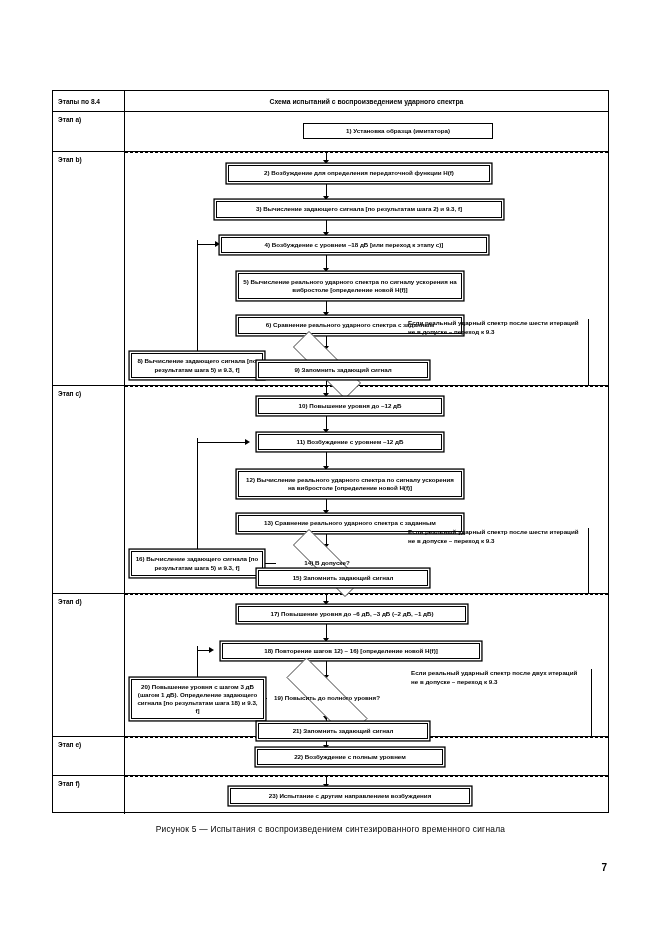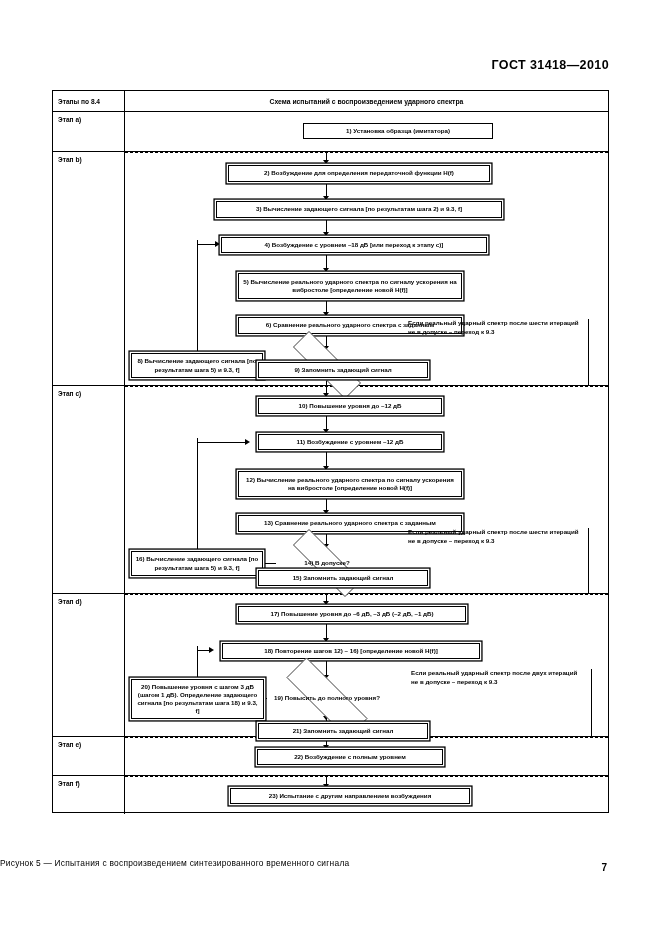--- a/index.html
+++ b/index.html
@@ -101,33 +101,32 @@
   }
   .arrow-right{
     position:absolute;width:0;height:0;
     border-top:3px solid transparent;border-bottom:3px solid transparent;
     border-left:5px solid #000;z-index:2;
   }
 
   
   .caption{
     position:absolute;left:0;right:0;top:824px;
-    text-align:left;font-size:8.4px;letter-spacing:.25px;margin-top:34px;
+    text-align:center;font-size:8.4px;letter-spacing:.25px;
   }
   .folio{
     position:absolute;right:54px;top:862px;
     font-size:10px;font-weight:bold;
   }
 </style>
 </head>
 <body>
 
 <div class="page">
 
-  <div class="doc-header">ГОСТ 31418—2010</div>
 
   <div class="chart">
 
     <div class="row row-sep" style="top:0;height:21px;">
       <div class="stage-cell" style="display:flex;align-items:center;padding:0 0 0 5px;">Этапы по 8.4</div>
       <div class="body-cell" style="display:flex;align-items:center;justify-content:center;font-size:6.8px;font-weight:bold;">Схема испытаний с воспроизведением ударного спектра</div>
     </div>
 
     <div class="row row-sep" style="top:21px;height:40px;">
       <div class="stage-cell">Этап a)</div>

